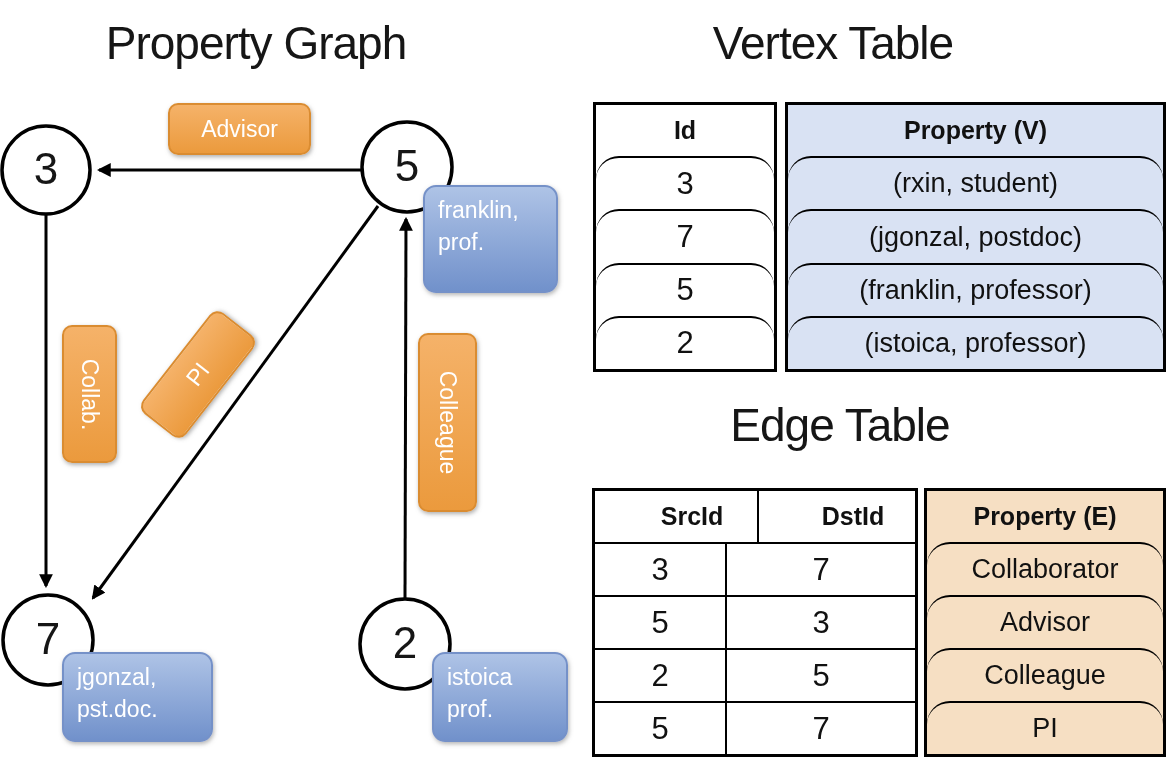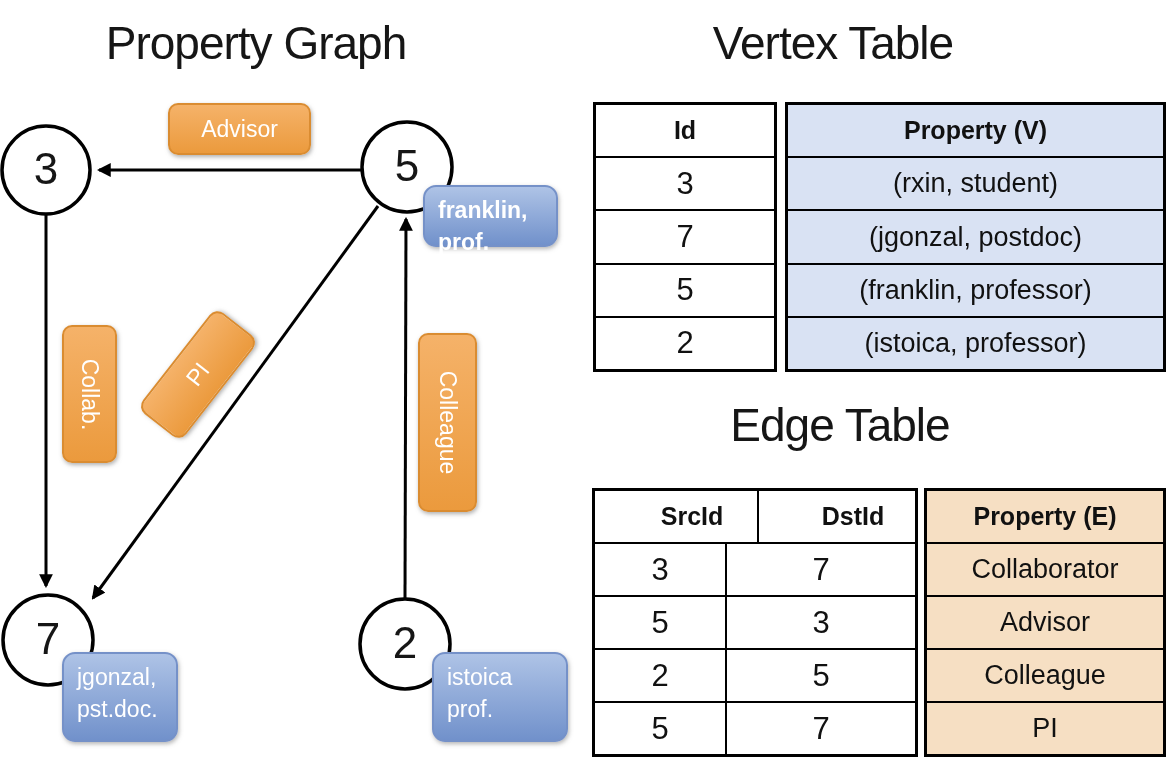--- a/index.html
+++ b/index.html
@@ -13,21 +13,21 @@
   .obox{position:absolute;background:linear-gradient(180deg,#f5b269 0%,#eb9a3d 100%);
     border:2px solid #da8c31;border-radius:10px;box-shadow:1px 2px 4px rgba(110,110,110,.55);
     color:#fff;font-size:23px;display:flex;align-items:center;justify-content:center;box-sizing:border-box;}
   .obox .vtext{transform:rotate(90deg);white-space:nowrap;}
   
   .bbox{position:absolute;background:linear-gradient(180deg,#aec3e6 0%,#7191cb 100%);
     border:2px solid #7591c8;border-radius:13px;box-shadow:1px 2px 4px rgba(110,110,110,.5);
     color:#fff;font-size:23px;line-height:1.4;padding:7px 10px 0 13px;box-sizing:border-box;}
   
   .tcol{position:absolute;border:3px solid #000;box-sizing:border-box;display:flex;flex-direction:column;}
-  .trow{flex:1;display:flex;align-items:center;justify-content:center;font-size:27px;}
+  .trow{flex:1;display:flex;align-items:center;justify-content:center;font-size:27px;border-radius:23px;}
   .trow + .trow{border-top:2.5px solid #000;}
   .trow.hdr{font-weight:700;font-size:25px;}
   .trow.num{font-size:31px;}
   .splitrow{flex:1;display:flex;}
   .splitrow + .splitrow{border-top:2.5px solid #000;}
   .splitrow .c1{width:130px;border-right:2.5px solid #000;display:flex;align-items:center;justify-content:center;}
   .splitrow .c2{flex:1;display:flex;align-items:center;justify-content:center;}
   .splitrow .c1,.splitrow .c2{font-size:31px;}
   .splitrow.hdr .c1,.splitrow.hdr .c2{font-weight:700;font-size:25px;margin-left:32px;}
   .fill-blue{background:#d9e2f3;}
@@ -67,25 +67,25 @@
   <div class="obox" style="left:62px;top:325px;width:55px;height:138px;">
     <span class="vtext">Collab.</span>
   </div>
   <div class="obox" style="left:134px;top:347px;width:128px;height:55px;transform:rotate(-52deg);">
     <span>PI</span>
   </div>
   <div class="obox" style="left:418px;top:333px;width:59px;height:179px;">
     <span class="vtext">Colleague</span>
   </div>
 
-  <div class="bbox" style="left:423px;top:185px;width:135px;height:62px;font-weight:bold;">
+  <div class="bbox" style="left:423px;top:185px;width:135px;height:108px;">
     <div>franklin,</div>
     <div>prof.</div>
   </div>
-  <div class="bbox" style="left:62px;top:652px;width:116px;height:90px;">
+  <div class="bbox" style="left:62px;top:652px;width:151px;height:90px;">
     <div>jgonzal,</div>
     <div>pst.doc.</div>
   </div>
   <div class="bbox" style="left:432px;top:652px;width:136px;height:90px;">
     <div>istoica</div>
     <div>prof.</div>
   </div>
 
   <div class="title" style="left:833px;top:16px;">Vertex Table</div>
 

